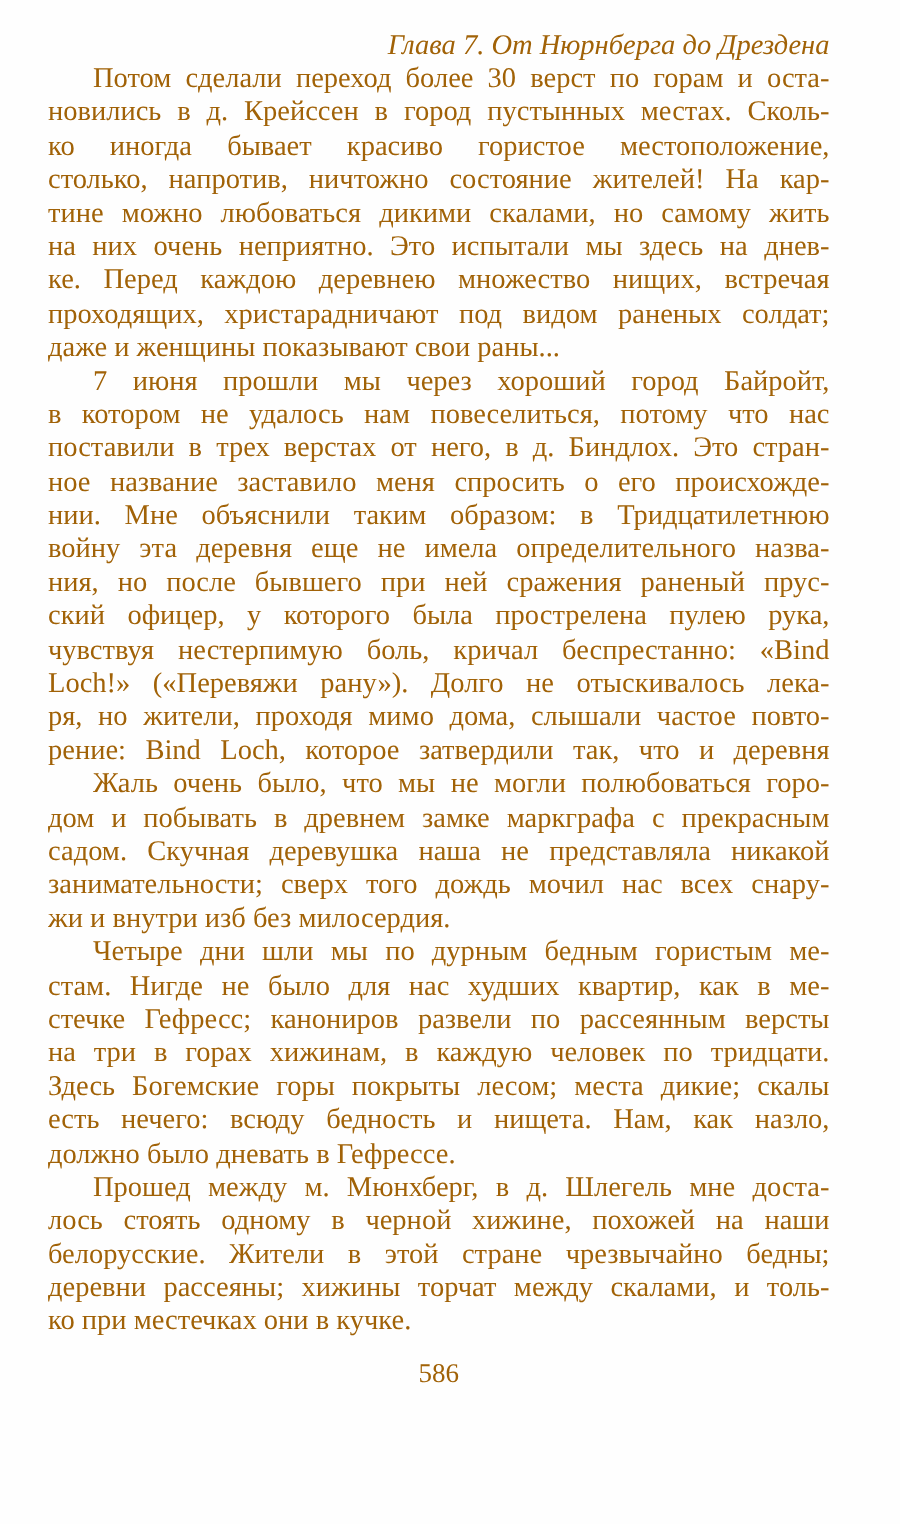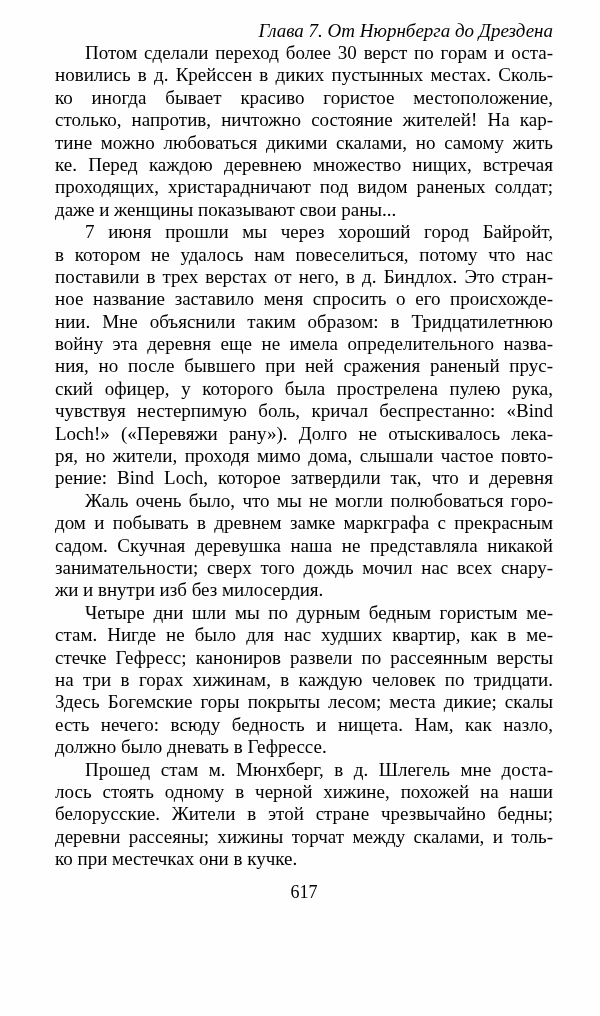--- a/index.html
+++ b/index.html
@@ -6,24 +6,24 @@
     margin: 0;
     padding: 0;
     background: #e8e8e8;
   }
   .page {
     position: relative;
     width: 600px;
     height: 1016px;
     margin: 0 auto;
     background: #fefefe;
-    color: #000000;
+    color: #a16207;
     font-family: "Liberation Serif", "DejaVu Serif", serif;
     box-sizing: border-box;
-    padding: 20px 47px 0 55px;
+    padding: 20px 47px 0 32px;
     overflow: hidden;
   }
   .running-head {
     font-style: italic;
     font-size: 19px;
     line-height: 22px;
     text-align: right;
     height: 22px;
   }
   .body-text {
@@ -48,24 +48,25 @@
 </style>
 </head>
 <body>
 
 <div class="page">
   <div class="running-head">Глава 7. От Нюрнберга до Дрездена</div>
 
   <div class="body-text">
       <div class="para">
         <div class="line first">Потом сделали переход более 30 верст по горам и оста-</div>
-        <div class="line">новились в д. Крейссен в диких пустынных местах. Сколь-</div>
+        <div class="line">новились в д. Крейссен в город пустынных местах. Сколь-</div>
         <div class="line">ко иногда бывает красиво гористое местоположение,</div>
         <div class="line">столько, напротив, ничтожно состояние жителей! На кар-</div>
         <div class="line">тине можно любоваться дикими скалами, но самому жить</div>
+        <div class="line">на них очень неприятно. Это испытали мы здесь на днев-</div>
         <div class="line">ке. Перед каждою деревнею множество нищих, встречая</div>
         <div class="line">проходящих, христарадничают под видом раненых солдат;</div>
         <div class="line last">даже и женщины показывают свои раны...</div>
       </div>
       <div class="para">
         <div class="line first">7 июня прошли мы через хороший город Байройт,</div>
         <div class="line">в котором не удалось нам повеселиться, потому что нас</div>
         <div class="line">поставили в трех верстах от него, в д. Биндлох. Это стран-</div>
         <div class="line">ное название заставило меня спросить о его происхожде-</div>
         <div class="line">нии. Мне объяснили таким образом: в Тридцатилетнюю</div>
@@ -87,22 +88,22 @@
       <div class="para">
         <div class="line first">Четыре дни шли мы по дурным бедным гористым ме-</div>
         <div class="line">стам. Нигде не было для нас худших квартир, как в ме-</div>
         <div class="line">стечке Гефресс; канониров развели по рассеянным версты</div>
         <div class="line">на три в горах хижинам, в каждую человек по тридцати.</div>
         <div class="line">Здесь Богемские горы покрыты лесом; места дикие; скалы</div>
         <div class="line">есть нечего: всюду бедность и нищета. Нам, как назло,</div>
         <div class="line last">должно было дневать в Гефрессе.</div>
       </div>
       <div class="para">
-        <div class="line first">Прошед стам м. Мюнхберг, в д. Шлегель мне доста-</div>
+        <div class="line first">Прошед между м. Мюнхберг, в д. Шлегель мне доста-</div>
         <div class="line">лось стоять одному в черной хижине, похожей на наши</div>
         <div class="line">белорусские. Жители в этой стране чрезвычайно бедны;</div>
         <div class="line">деревни рассеяны; хижины торчат между скалами, и толь-</div>
         <div class="line last">ко при местечках они в кучке.</div>
       </div>
     </div>
 
-  <div class="folio">617</div>
+  <div class="folio">586</div>
 </div>
 
 </body></html>

